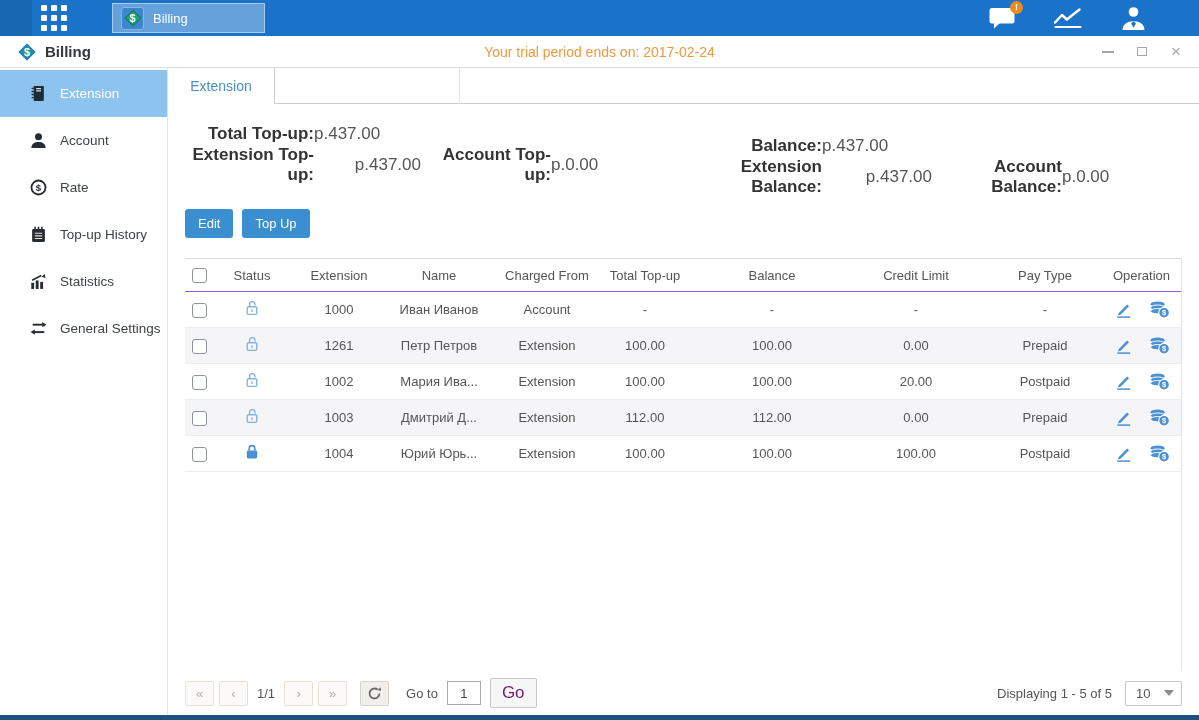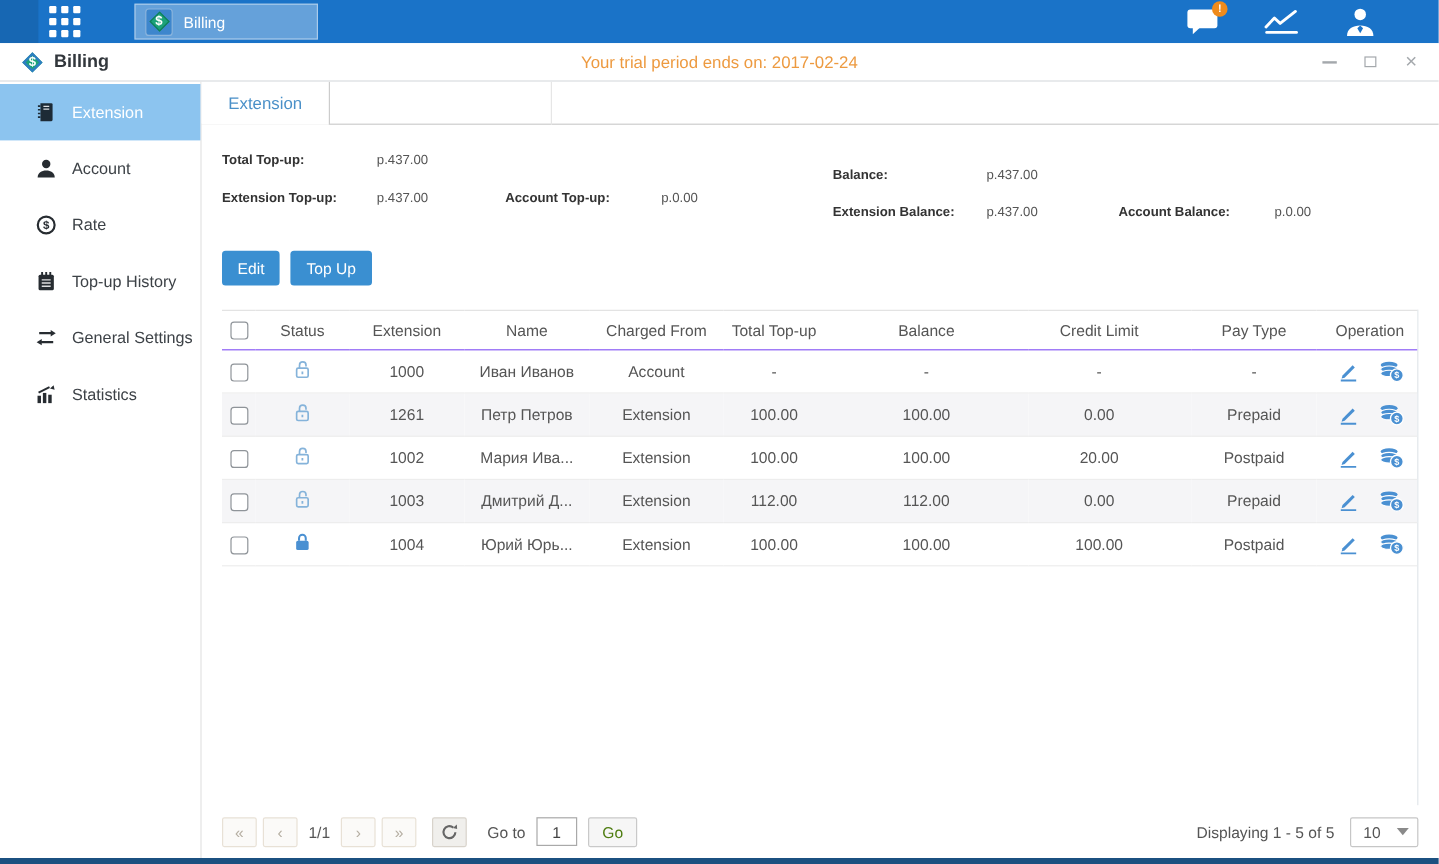--- a/index.html
+++ b/index.html
@@ -48,21 +48,21 @@
   .side-item .icon { width:18px; height:18px; display:flex; color:#272c31; flex:0 0 auto; }
   .side-item.active { background:#8cc4ef; color:#fff; }
   .side-item.active .icon { color:#1d2b36; }
 
   .content { flex:1; display:flex; flex-direction:column; min-width:0; }
   .tabstrip { height:36px; border-bottom:1px solid #cccccc; display:flex; flex:0 0 auto; }
   .tab.active { width:107px; height:36px; margin-bottom:-1px; background:#fff; border-right:1px solid #cccccc;
     display:flex; align-items:center; justify-content:center; color:#4a90c8; font-size:14px; cursor:pointer; }
   .tab-ghost { width:185px; height:36px; border-right:1px solid #e6e6e6; }
 
-  .summary { display:flex; padding:14px 17px 0; font-size:11px; color:#555; flex:0 0 auto; }
+  .summary { display:flex; padding:14px 17px 0; font-size:17px; color:#555; flex:0 0 auto;text-align:right; }
   .sum-left { width:509px; flex:0 0 auto; }
   .sum-right { flex:1;margin-top:12px; }
   .sum-row { display:flex; height:31px; align-items:center; }
   .sum-label { font-weight:bold; color:#333; }
   .w1 { width:129px; } .w2 { width:107px; } .w3 { width:130px; }
   .rw1 { width:128px; } .rw2 { width:110px; } .rw3 { width:130px; }
 
   .btn-row { display:flex; gap:9px; padding:17px 17px 0; flex:0 0 auto; }
   .btn-blue { background:#3a8fd1; color:#fff; border:none; border-radius:3px; height:29px;
     padding:0 13px; font-size:13px; font-family:inherit; cursor:pointer; }
@@ -86,21 +86,21 @@
   .pager { height:44px; display:flex; align-items:center; padding:0 17px; flex:0 0 auto; font-size:13px; color:#555; }
   .pg-btn { width:29px; height:25px; border:1px solid #e8e1d6; background:#fbfaf8; border-radius:2px;
     color:#b5aea2; font-size:13px; display:flex; align-items:center; justify-content:center; margin-right:5px; cursor:pointer; }
   .pg-ind { margin:0 9px 0 4px; }
   .refresh-btn { width:29px; height:25px; border:1px solid #d8d3cb; background:#f0efec; border-radius:2px;
     color:#666; display:flex; align-items:center; justify-content:center; margin:0 5px 0 8px; cursor:pointer; }
   .goto-label { margin:0 9px 0 12px; }
   .goto-input { width:34px; height:24px; border:1px solid #a9a9a9; font-size:13px; text-align:center;
     font-family:inherit; color:#444; }
   .go-btn { margin-left:9px; padding:4px 11px; border:1px solid #c9c9c9; background:#f6f6f6; border-radius:2px;
-    font-size:13px; color:#4d7c0f; font-family:inherit; cursor:pointer; }
+    font-size:17px; color:#701a75; font-family:inherit; cursor:pointer; }
   .pager-right { margin-left:auto; display:flex; align-items:center; }
   .page-size { margin-left:13px; width:57px; height:25px; border:1px solid #c6c6c6; border-radius:2px;
     display:flex; align-items:center; cursor:pointer; background:#fff; }
   .page-size .val { padding-left:10px; flex:1; }
   .caret { width:0; height:0; border-left:5px solid transparent; border-right:5px solid transparent;
     border-top:6px solid #8a8a8a; margin-right:7px; }
 
   .bottom-strip { height:5px; background:#1b5080; }
 </style>
 </head>
@@ -204,39 +204,39 @@
             <rect x="2" y="2.8" width="12" height="12.2" rx="1.2" fill="currentColor"></rect>
             <path d="M4.8.6v3M8 .6v3M11.2.6v3" stroke="currentColor" stroke-width="1.5"></path>
             <path d="M4.5 6.8h7M4.5 9.3h7M4.5 11.8h7" stroke="rgba(255,255,255,.85)" stroke-width="1.1"></path>
           </svg>
         </span>
         <span>Top-up History</span>
       </div>
       <div class="side-item">
         <span class="icon">
           <svg width="17" height="17" viewBox="0 0 16 16" fill="currentColor">
-            <path d="M2.5 4.4h9.5" stroke="currentColor" stroke-width="1.8"></path>
-            <path d="M15.5 4.4l-4-2.5v5z"></path>
-            <path d="M13.5 11.4H4" stroke="currentColor" stroke-width="1.8"></path>
-            <path d="M.5 11.4l4-2.5v5z"></path>
-          </svg>
-        </span>
-        <span>General Settings</span>
-      </div>
-      <div class="side-item">
-        <span class="icon">
-          <svg width="17" height="17" viewBox="0 0 16 16" fill="currentColor">
             <rect x="1.2" y="9.2" width="2.7" height="5.8"></rect>
             <rect x="5.4" y="7" width="2.7" height="8"></rect>
             <rect x="9.6" y="8.4" width="2.7" height="6.6"></rect>
             <path d="M2 6.8L10.6 2.4" stroke="currentColor" stroke-width="1.5" fill="none"></path>
             <path d="M13.8 1l.8 3.6-3.6-1.1z"></path>
           </svg>
         </span>
         <span>Statistics</span>
+      </div>
+      <div class="side-item">
+        <span class="icon">
+          <svg width="17" height="17" viewBox="0 0 16 16" fill="currentColor">
+            <path d="M2.5 4.4h9.5" stroke="currentColor" stroke-width="1.8"></path>
+            <path d="M15.5 4.4l-4-2.5v5z"></path>
+            <path d="M13.5 11.4H4" stroke="currentColor" stroke-width="1.8"></path>
+            <path d="M.5 11.4l4-2.5v5z"></path>
+          </svg>
+        </span>
+        <span>General Settings</span>
       </div>
     </nav>
 
   <div class="content">
     <div class="tabstrip">
       <div class="tab active">Extension</div>
       <div class="tab-ghost"></div>
     </div>
 
     <div class="summary">

